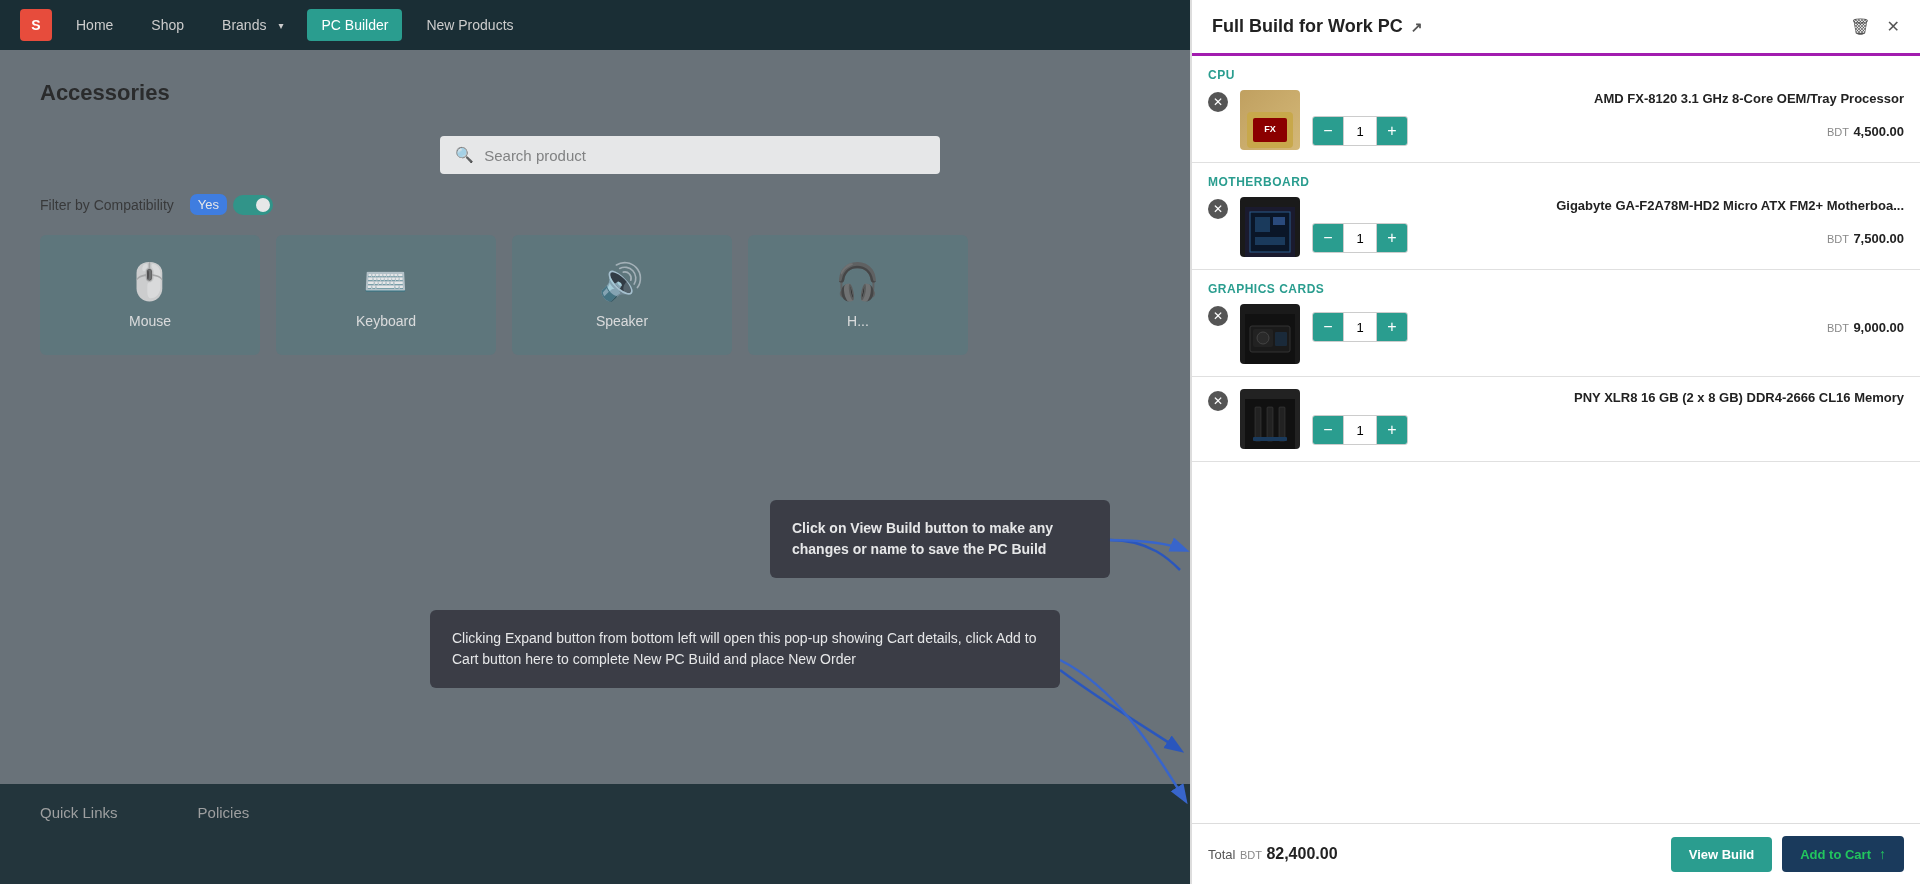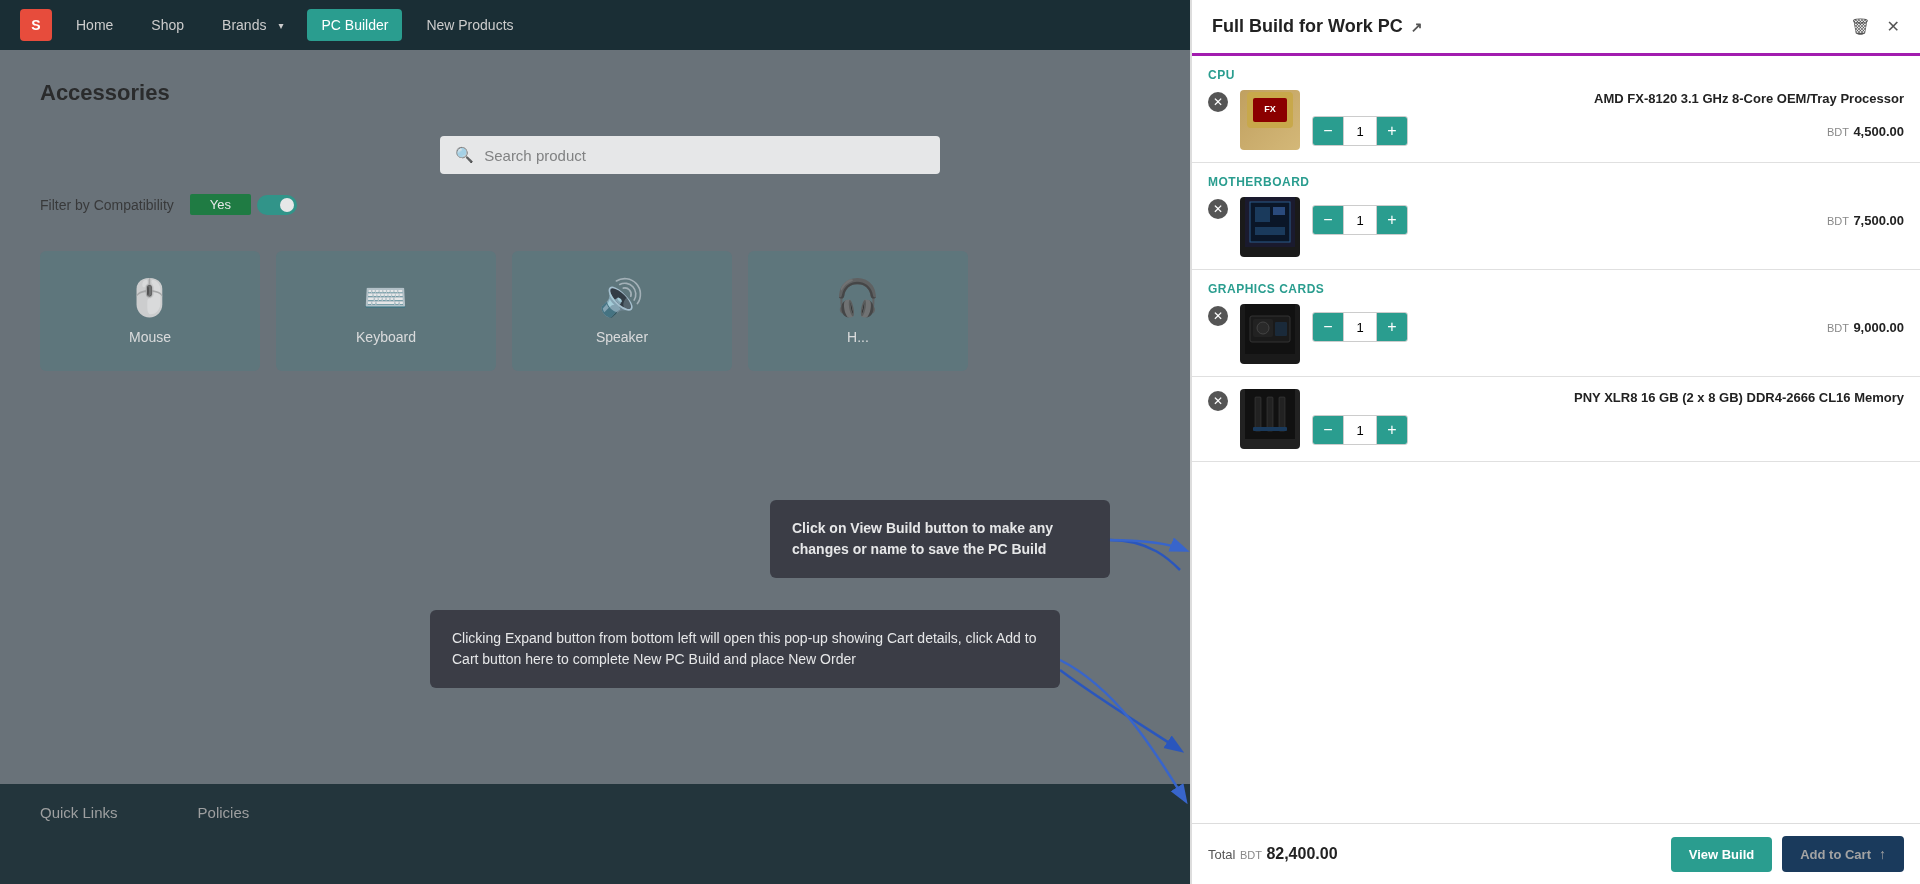--- a/index.html
+++ b/index.html
@@ -71,31 +71,31 @@
       font-size: 15px;
       color: #888;
     }
 
     
     .filter-bar {
       display: flex;
       align-items: center;
       padding: 0 40px;
       gap: 16px;
-      margin-bottom: 36px;
+      margin-bottom: 20px;
     }
     .filter-label { font-size: 14px; color: #333; }
     .toggle-container {
       display: flex; align-items: center; gap: 6px;
     }
     .toggle-yes {
-      background: #15803d;
-      color: white;
-      padding: 3px 20px;
-      border-radius: 2px;
+      background: #3b82f6;
+      color: white;
+      padding: 3px 8px;
+      border-radius: 7px;
       font-size: 13px;
     }
     .toggle-switch {
       width: 40px; height: 20px;
       background: #2a9d8f;
       border-radius: 10px;
       position: relative;
       cursor: pointer;
     }
     .toggle-switch::after {
@@ -249,21 +249,21 @@
       display: flex; align-items: center; justify-content: center;
       font-size: 12px;
       cursor: pointer;
       flex-shrink: 0;
       margin-top: 2px;
     }
     .item-thumb {
       width: 60px; height: 60px;
       background: #f5f0e8;
       border-radius: 4px;
-      display: flex; align-items: flex-start; justify-content: center;
+      display: flex; align-items: flex-end; justify-content: center;
       flex-shrink: 0;
       overflow: hidden;
     }
     .item-info { flex: 1; }
     .item-name {
       font-size: 13px;
       font-weight: 600;
       color: #222;
       line-height: 1.4;
       text-align: right;
@@ -321,21 +321,21 @@
       background: #2a9d8f;
       color: white;
       padding: 10px 18px;
       border-radius: 4px;
       cursor: pointer;
       font-size: 13px;
       font-weight: 600;
     }
     .btn-add-cart {
       background: #1a3a5c;
-      color: #a3a3a3;
+      color: #22c55e;
       padding: 10px 18px;
       border-radius: 4px;
       cursor: pointer;
       font-size: 13px;
       font-weight: 600;
       display: flex; align-items: center; gap: 8px;
     }
     .up-arrow-icon { font-size: 14px; }
 
     
@@ -497,20 +497,21 @@
         <div class="item-thumb thumb-mobo">
           <svg width="50" height="50" viewBox="0 0 50 50">
             <rect width="50" height="50" fill="#1a1a2e"></rect>
             <rect x="5" y="5" width="40" height="40" fill="#0a1628" stroke="#2a5a8a" stroke-width="1"></rect>
             <rect x="10" y="10" width="15" height="15" fill="#1a3a5c"></rect>
             <rect x="28" y="10" width="12" height="8" fill="#2a4a7c"></rect>
             <rect x="10" y="30" width="30" height="8" fill="#1a3a5c"></rect>
           </svg>
         </div>
         <div class="item-info">
+          <div class="item-name item-name-right">Gigabyte GA-F2A78M-HD2 Micro ATX FM2+ Motherboa...</div>
           <div class="item-price-row">
             <div class="qty-control">
               <div class="qty-btn">−</div>
               <div class="qty-val">1</div>
               <div class="qty-btn">+</div>
             </div>
             <div>
               <span class="total-bdt">BDT</span>
               <span class="item-price-val">7,500.00</span>
             </div>

